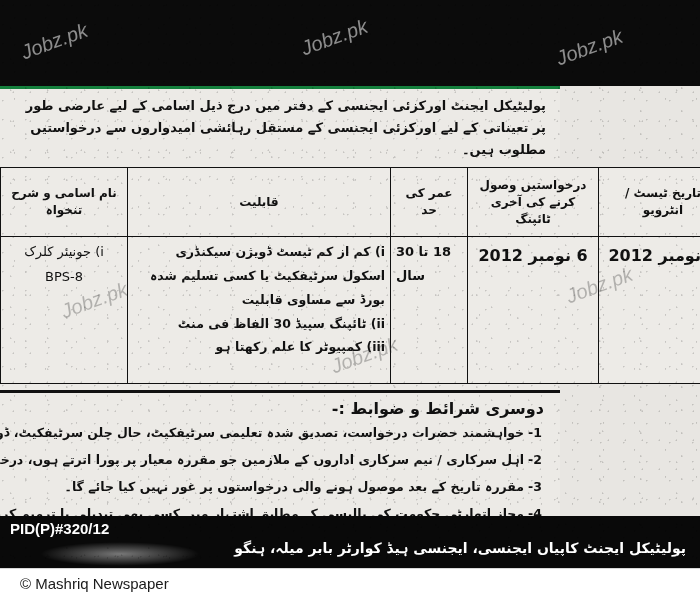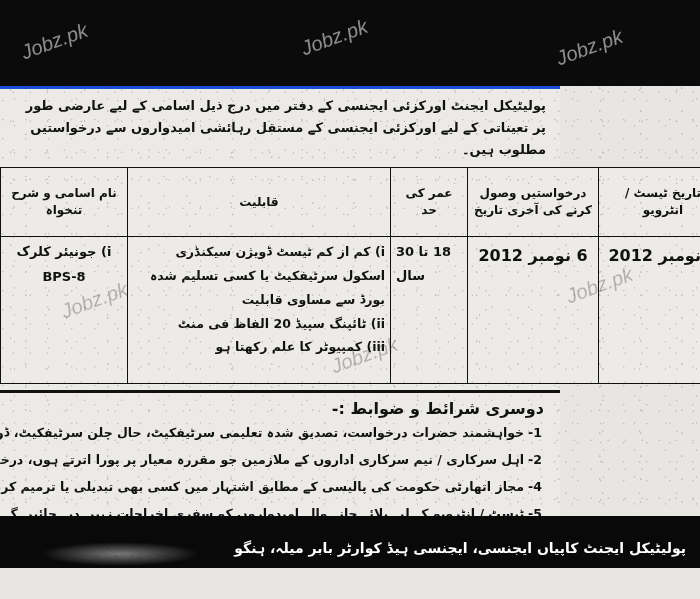--- a/index.html
+++ b/index.html
@@ -28,21 +28,21 @@
     font-size:40px;
     font-weight:bold;
     letter-spacing:-1px;
     direction:rtl;
     text-shadow:0 0 2px #ffffff;
   }
   
   .paper{
     position:absolute;left:0;top:86px;width:560px;height:430px;
     background:#eceae6;
-    border-top:3px solid #1d4ed8;
+    border-top:3px solid #15803d;
   }
   .intro{
     direction:rtl;
     text-align:right;
     font-size:13px;
     line-height:1.7;
     color:#111;
     padding:6px 14px 4px 14px;
     font-weight:bold;
   }
@@ -81,21 +81,21 @@
     text-align:right;
     line-height:1.9;
     font-size:12.5px;
     font-weight:bold;
   }
   .post-line{
     display:block;
     text-align:center;
     line-height:1.9;
     font-size:13px;
-    font-weight:bold;
+    font-weight:normal;
   }
   .age-line{
     display:block;
     text-align:left;
     line-height:1.8;
     font-size:13px;
     font-weight:bold;
   }
   .date-val{
     display:block;text-align:center;font-size:16px;font-weight:bold;padding-top:6px;
@@ -197,66 +197,74 @@
   </div>
 
   <div class="paper">
 
     <div class="intro">پولیٹیکل ایجنٹ اورکزئی ایجنسی کے دفتر میں درج ذیل اسامی کے لیے عارضی طور پر تعیناتی کے لیے اورکزئی ایجنسی کے مستقل رہائشی امیدواروں سے درخواستیں مطلوب ہیں۔</div>
 
     <table class="vac">
       <thead>
         <tr>
           <th class="col-a">تاریخ ٹیسٹ / انٹرویو</th>
-          <th class="col-b">درخواستیں وصول کرنے کی آخری تاریخ</th>
+          <th class="col-b">درخواستیں وصول کرنے کی آخری ٹائپنگ</th>
           <th class="col-c">عمر کی حد</th>
           <th class="col-d">قابلیت</th>
           <th class="col-e">نام اسامی و شرح تنخواہ</th>
         </tr>
       </thead>
       <tbody>
         <tr>
           <td class="col-a cell-c">
             <span class="date-val">8 نومبر 2012</span>
           </td>
           <td class="col-b cell-c">
             <span class="date-val">6 نومبر 2012</span>
           </td>
           <td class="col-c cell-c center">
             <span class="age-line">18 تا 30</span>
             <span class="age-line">سال</span>
           </td>
           <td class="col-d cell-c">
             <span class="qual-line">i) کم از کم ٹیسٹ ڈویژن سیکنڈری اسکول سرٹیفکیٹ یا کسی تسلیم شدہ بورڈ سے مساوی قابلیت</span>
-            <span class="qual-line">ii) ٹائپنگ سپیڈ 20 الفاظ فی منٹ</span>
+            <span class="qual-line">ii) ٹائپنگ سپیڈ 30 الفاظ فی منٹ</span>
             <span class="qual-line">iii) کمپیوٹر کا علم رکھتا ہو</span>
           </td>
           <td class="col-e cell-c">
             <span class="post-line">i) جونیئر کلرک</span>
             <span class="post-line">BPS-8</span>
           </td>
         </tr>
       </tbody>
     </table>
 
     <div class="cond-head">دوسری شرائط و ضوابط :-</div>
 
     <ul class="cond-list">
       <li><span class="numidx">1-</span><span>خواہشمند حضرات درخواست، تصدیق شدہ تعلیمی سرٹیفکیٹ، حال چلن سرٹیفکیٹ، ڈومیسائل اور کمپیوٹرائزڈ شناختی کارڈ کی کاپیاں زیر دستخطی کے پتہ پر بھجوائیں۔</span></li>
       <li><span class="numidx">2-</span><span>اہل سرکاری / نیم سرکاری اداروں کے ملازمین جو مقررہ معیار پر پورا اترتے ہوں، درخواستیں اپنے محکمے کی وساطت سے مقررہ تاریخ تک بھجوائیں۔</span></li>
+      <li><span class="numidx">3-</span><span>مقررہ تاریخ کے بعد موصول ہونے والی درخواستوں پر غور نہیں کیا جائے گا۔</span></li>
       <li><span class="numidx">4-</span><span>مجاز اتھارٹی حکومت کی پالیسی کے مطابق اشتہار میں کسی بھی تبدیلی یا ترمیم کرنے یا اسے منسوخ کرنے کا اختیار رکھتی ہے۔</span></li>
       <li><span class="numidx">5-</span><span>ٹیسٹ / انٹرویو کے لیے بلائے جانے والے امیدواروں کو سفری اخراجات نہیں دیے جائیں گے۔</span></li>
     </ul>
 
     <div class="wm dark wm4">Jobz.pk</div>
     <div class="wm dark wm5">Jobz.pk</div>
     <div class="wm dark wm6">Jobz.pk</div>
   </div>
 
   <div class="footer-band">
     <div class="smudge"></div>
+    <div class="pid">PID(P)#320/12</div>
     <div class="office">پولیٹیکل ایجنٹ کاپیاں ایجنسی، ایجنسی ہیڈ کوارٹر بابر میلہ، ہنگو</div>
 
   </div>
 
+  <div class="credit">
+    <div class="credit-text">
+      <span class="copy">©</span>
+      <span>Mashriq Newspaper</span>
+    </div>
+  </div>
 
   <div class="noise"></div>
 </div>
 
 </body></html>

